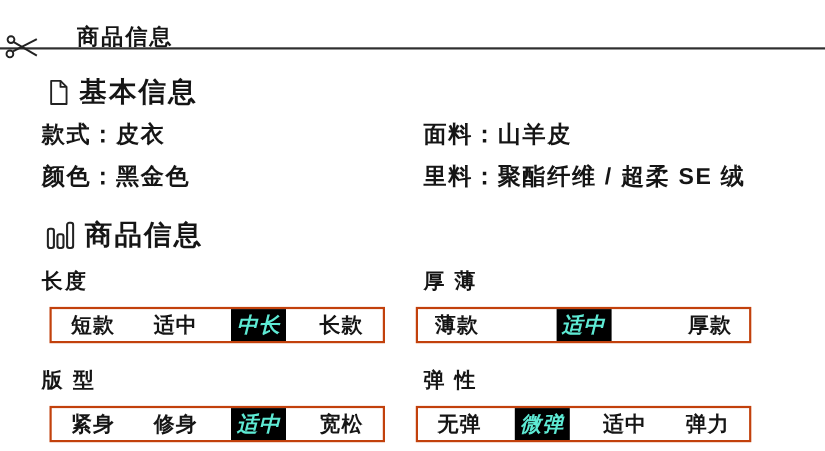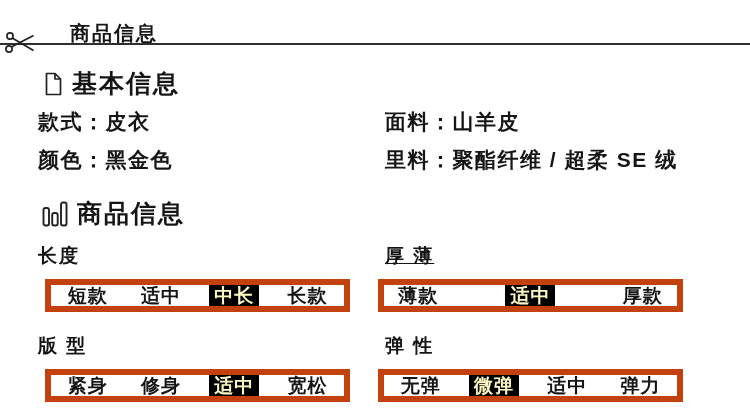--- a/index.html
+++ b/index.html
@@ -61,28 +61,28 @@
   .field-color   { left: 38px;  top: 146px; }
   .field-lining  { left: 385px; top: 146px; }
   
   .scale-label {
     position: absolute;
     font-size: 19px;
     letter-spacing: 2px;
     white-space: nowrap;
   }
   .label-length    { left: 38px;  top: 243px; }
-  .label-thickness { left: 385px; top: 243px; text-decoration: underline; }
+  .label-thickness { left: 385px; top: 243px; }
   .label-fit       { left: 38px;  top: 333px; }
   .label-elastic   { left: 385px; top: 333px; }
   .scale-box {
     position: absolute;
     width: 305px;
     height: 33px;
-    border: 6px solid #c2410c;
+    border: 2px solid #c2410c;
     box-sizing: border-box;
     display: flex;
     background: #ffffff;
   }
   .box-length    { left: 45px;  top: 279px; }
   .box-thickness { left: 378px; top: 279px; gap: 44px; }
   .box-fit       { left: 45px;  top: 369px; }
   .box-elastic   { left: 378px; top: 369px; }
   .opt {
     flex: 1;
@@ -90,24 +90,25 @@
     display: flex;
     align-items: center;
     justify-content: center;
     font-size: 19px;
     letter-spacing: 1px;
     white-space: nowrap;
   }
   .opt span { padding: 0 5px; }
   .opt.sel span {
     background: #000000;
-    color: #fef9c3;
+    color: #5eead4;
     height: 100%;
     display: flex;
     align-items: center;
+    font-style: italic;
   }
   svg .stroke { stroke: #222222; fill: none; }
 </style>
 </head>
 <body>
 
 <div class="page">
 
   <div class="doc-title">商品信息</div>
   <div class="cut-line"></div>

